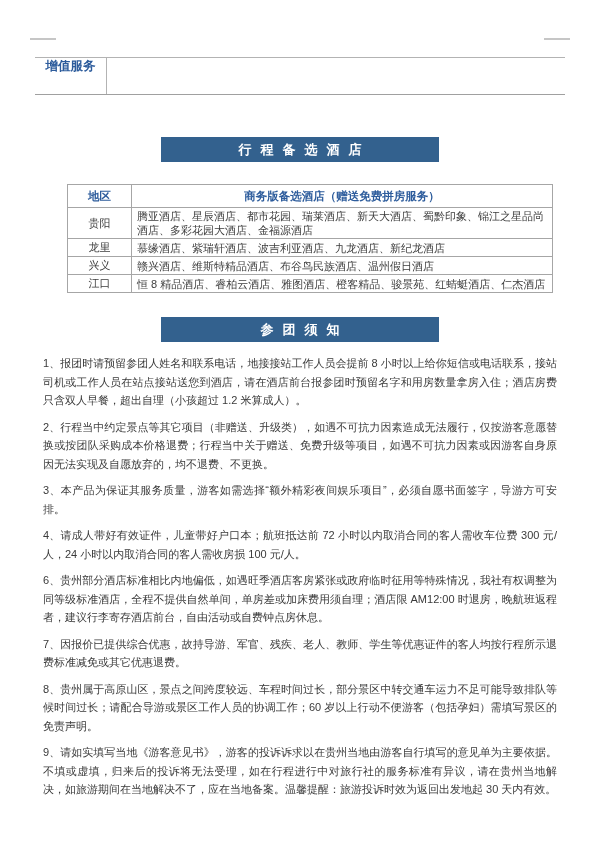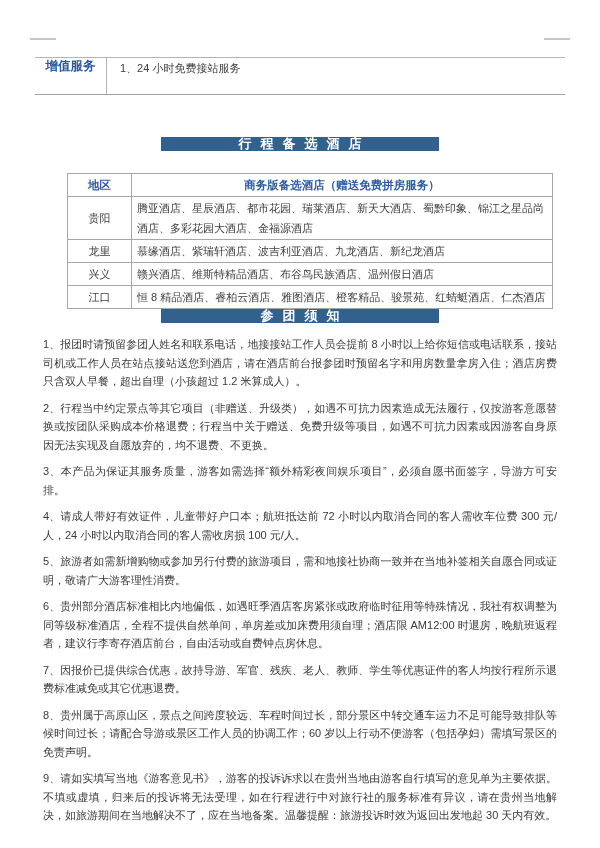--- a/index.html
+++ b/index.html
@@ -25,62 +25,61 @@
   }
   .va-label{font-size:12.5px;font-weight:bold;color:#2d5c9c;}
   .va-items{
     flex:1;display:flex;flex-direction:column;justify-content:space-between;
     padding:3px 0 4px 13px;font-size:11px;color:#3d3d3d;
   }
   .va-item{line-height:14px;}
 
   
   .banner{
-    width:278px;height:14px;background:#33618e;color:#ffffff;
+    width:278px;height:25px;background:#33618e;color:#ffffff;
     display:flex;align-items:center;justify-content:center;
     font-size:13px;font-weight:bold;letter-spacing:9px;text-indent:9px;
     box-sizing:border-box;
   }
   .banner.first{margin:42px auto 0 auto;}
-  .banner.second{margin:0 auto 0 auto;}
+  .banner.second{margin:24px auto 0 auto;}
 
   
   .hotel-table{
     margin:22px 0 0 67px;width:486px;border-collapse:collapse;
     font-size:11px;color:#3d3d3d;table-layout:fixed;
   }
   .hotel-table th,.hotel-table td{border:1px solid #a6a6a6;}
   .hotel-table th{
     height:20px;font-size:11.5px;font-weight:bold;color:#2d5c9c;
     text-align:center;padding:1px 2px;margin-top:32px;
   }
   .hotel-table .col-region{width:64px;}
   .hotel-table td.region{text-align:center;padding:1px 2px;}
-  .hotel-table td.hotels{padding:1px 5px;line-height:20px;text-align:left;}
+  .hotel-table td.hotels{padding:1px 5px;line-height:14px;text-align:left;}
 
   
   .notices{margin:12px 35px 0 35px;}
   .notices p{
     margin:8px;font-size:11px;line-height:18.5px;color:#3a3a3a;
     text-align:justify;word-break:break-all;
   }
 </style>
 </head>
 <body>
 
 <div class="page">
   <div class="top-dash left"></div>
   <div class="top-dash right"></div>
 
   <div class="va-table">
     <div class="va-label-col">
       <span class="va-label">增值服务</span>
     </div>
     <div class="va-items">
-        <div class="va-item">1、24 小时免费接站服务</div>
       </div>
   </div>
 
   <div class="banner first">
     <span>行程备选酒店</span>
   </div>
 
   <table class="hotel-table">
     <colgroup>
       <col class="col-region">
@@ -114,19 +113,18 @@
 
   <div class="banner second">
     <span>参团须知</span>
   </div>
 
   <div class="notices">
       <p>1、报团时请预留参团人姓名和联系电话，地接接站工作人员会提前 8 小时以上给你短信或电话联系，接站司机或工作人员在站点接站送您到酒店，请在酒店前台报参团时预留名字和用房数量拿房入住；酒店房费只含双人早餐，超出自理（小孩超过 1.2 米算成人）。</p>
       <p>2、行程当中约定景点等其它项目（非赠送、升级类），如遇不可抗力因素造成无法履行，仅按游客意愿替换或按团队采购成本价格退费；行程当中关于赠送、免费升级等项目，如遇不可抗力因素或因游客自身原因无法实现及自愿放弃的，均不退费、不更换。</p>
       <p>3、本产品为保证其服务质量，游客如需选择“额外精彩夜间娱乐项目”，必须自愿书面签字，导游方可安排。</p>
       <p>4、请成人带好有效证件，儿童带好户口本；航班抵达前 72 小时以内取消合同的客人需收车位费 300 元/人，24 小时以内取消合同的客人需收房损 100 元/人。</p>
-      <p>5、旅游者如需新增购物或参加另行付费的旅游项目，需和地接社协商一致并在当地补签相关自愿合同或证明，敬请广大游客理性消费。</p>
       <p>6、贵州部分酒店标准相比内地偏低，如遇旺季酒店客房紧张或政府临时征用等特殊情况，我社有权调整为同等级标准酒店，全程不提供自然单间，单房差或加床费用须自理；酒店限 AM12:00 时退房，晚航班返程者，建议行李寄存酒店前台，自由活动或自费钟点房休息。</p>
       <p>7、因报价已提供综合优惠，故持导游、军官、残疾、老人、教师、学生等优惠证件的客人均按行程所示退费标准减免或其它优惠退费。</p>
       <p>8、贵州属于高原山区，景点之间跨度较远、车程时间过长，部分景区中转交通车运力不足可能导致排队等候时间过长；请配合导游或景区工作人员的协调工作；60 岁以上行动不便游客（包括孕妇）需填写景区的免责声明。</p>
       <p>9、请如实填写当地《游客意见书》，游客的投诉诉求以在贵州当地由游客自行填写的意见单为主要依据。不填或虚填，归来后的投诉将无法受理，如在行程进行中对旅行社的服务标准有异议，请在贵州当地解决，如旅游期间在当地解决不了，应在当地备案。温馨提醒：旅游投诉时效为返回出发地起 30 天内有效。</p>
     </div>
 </div>
 
 </body></html>

